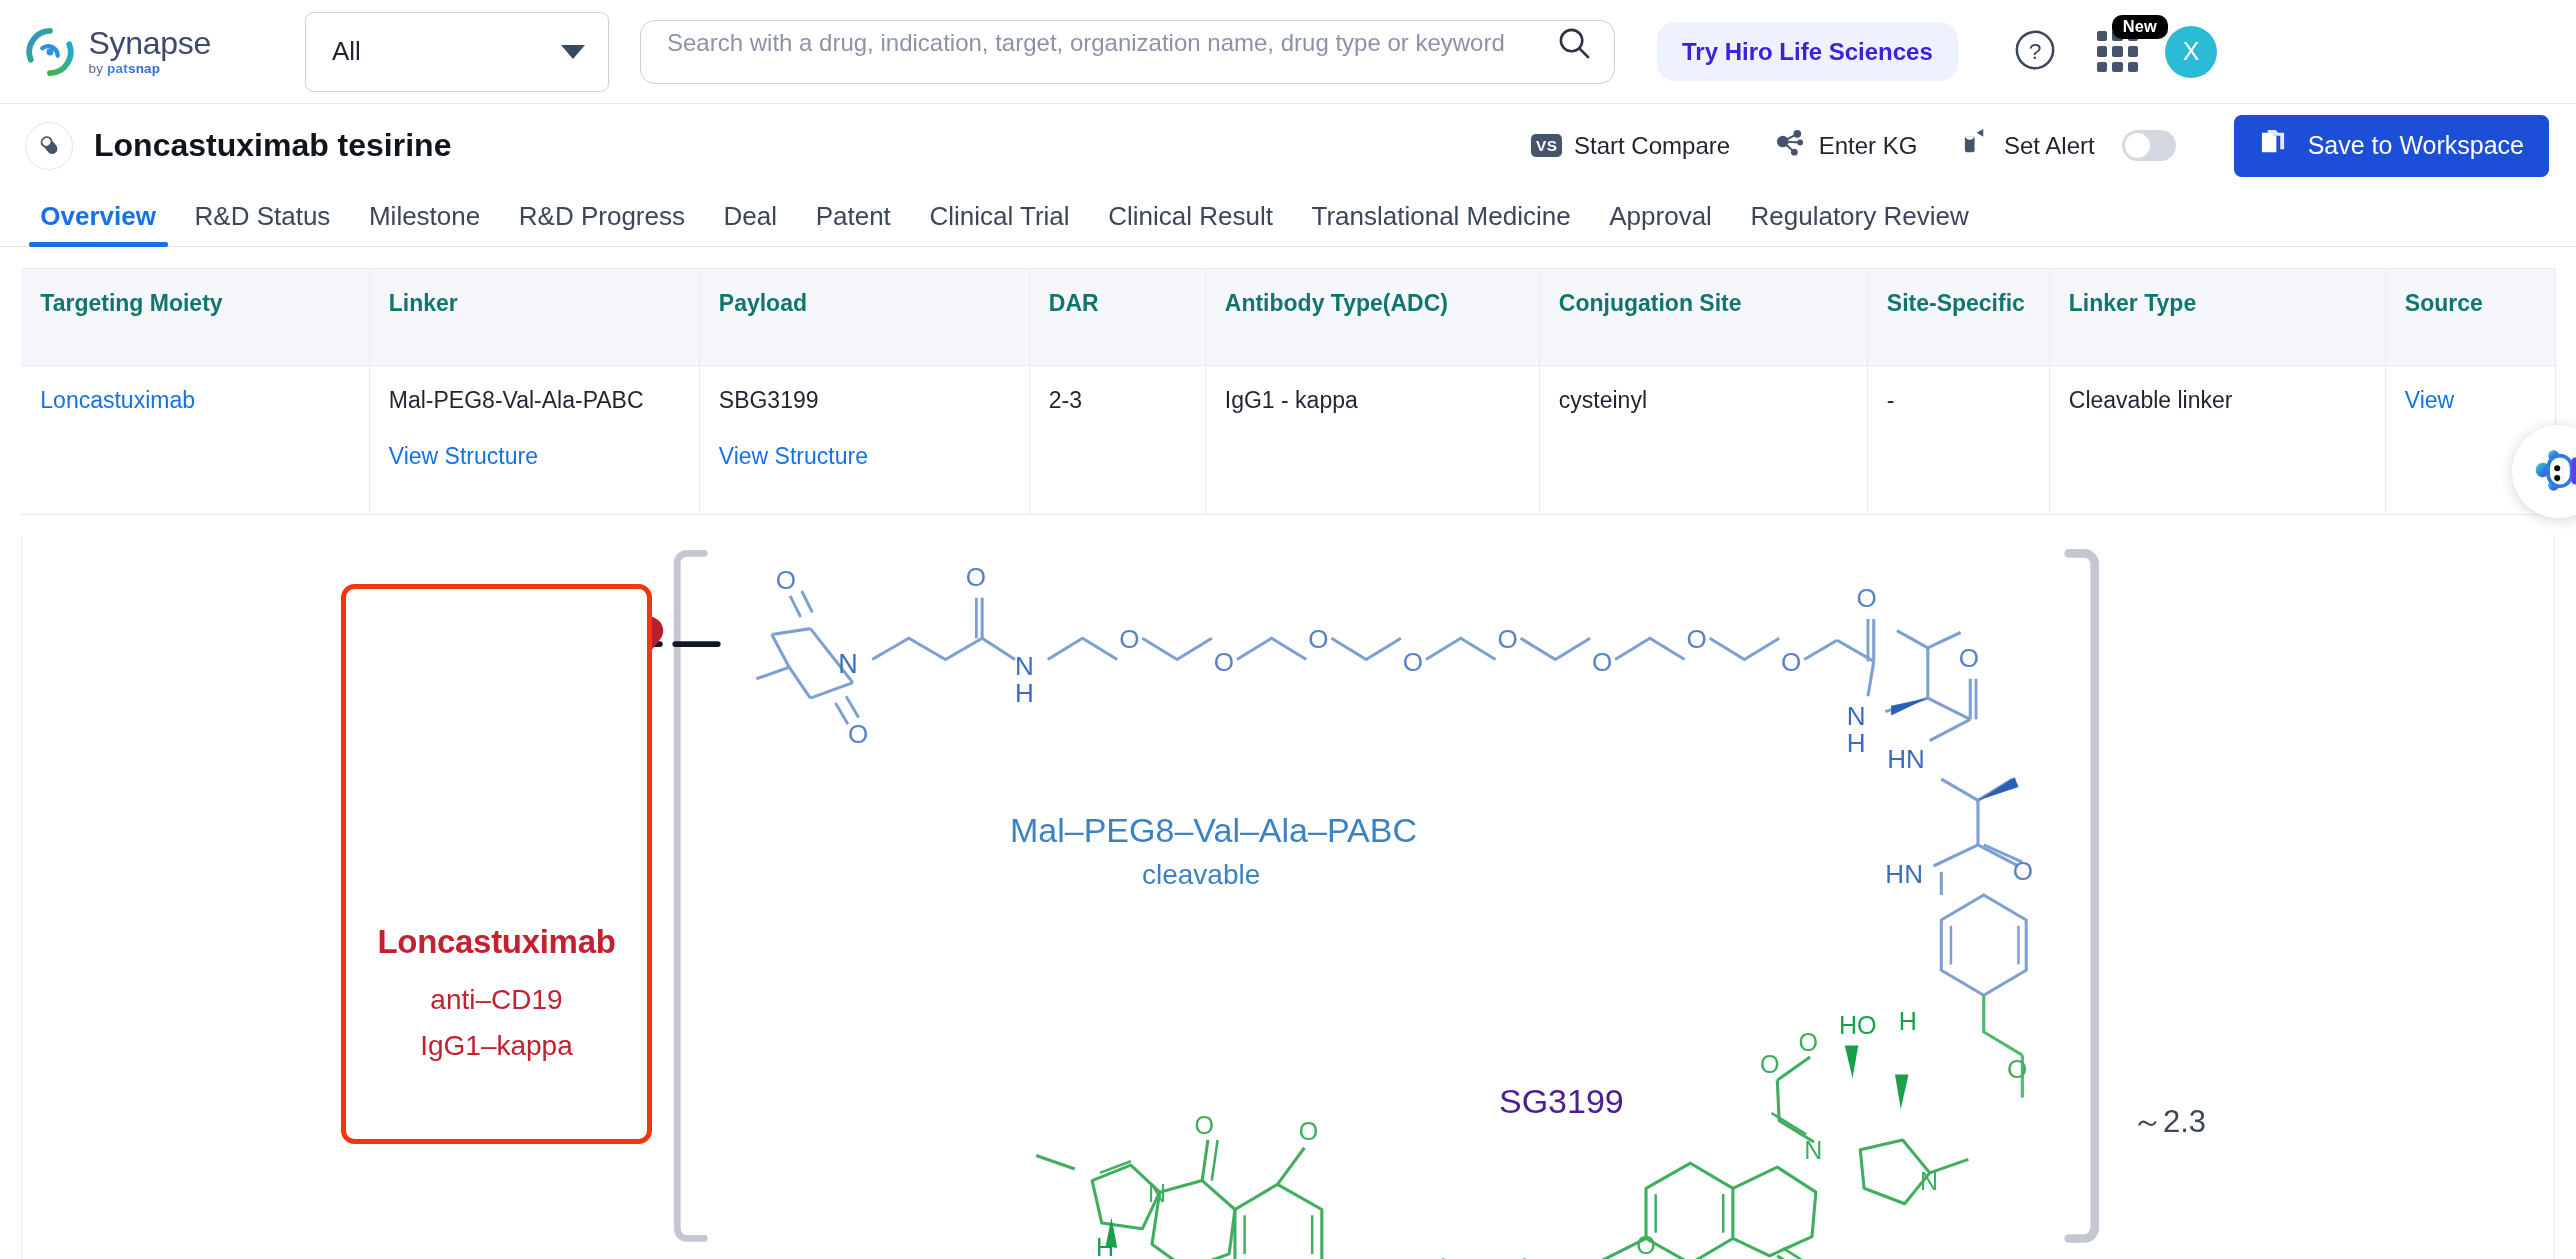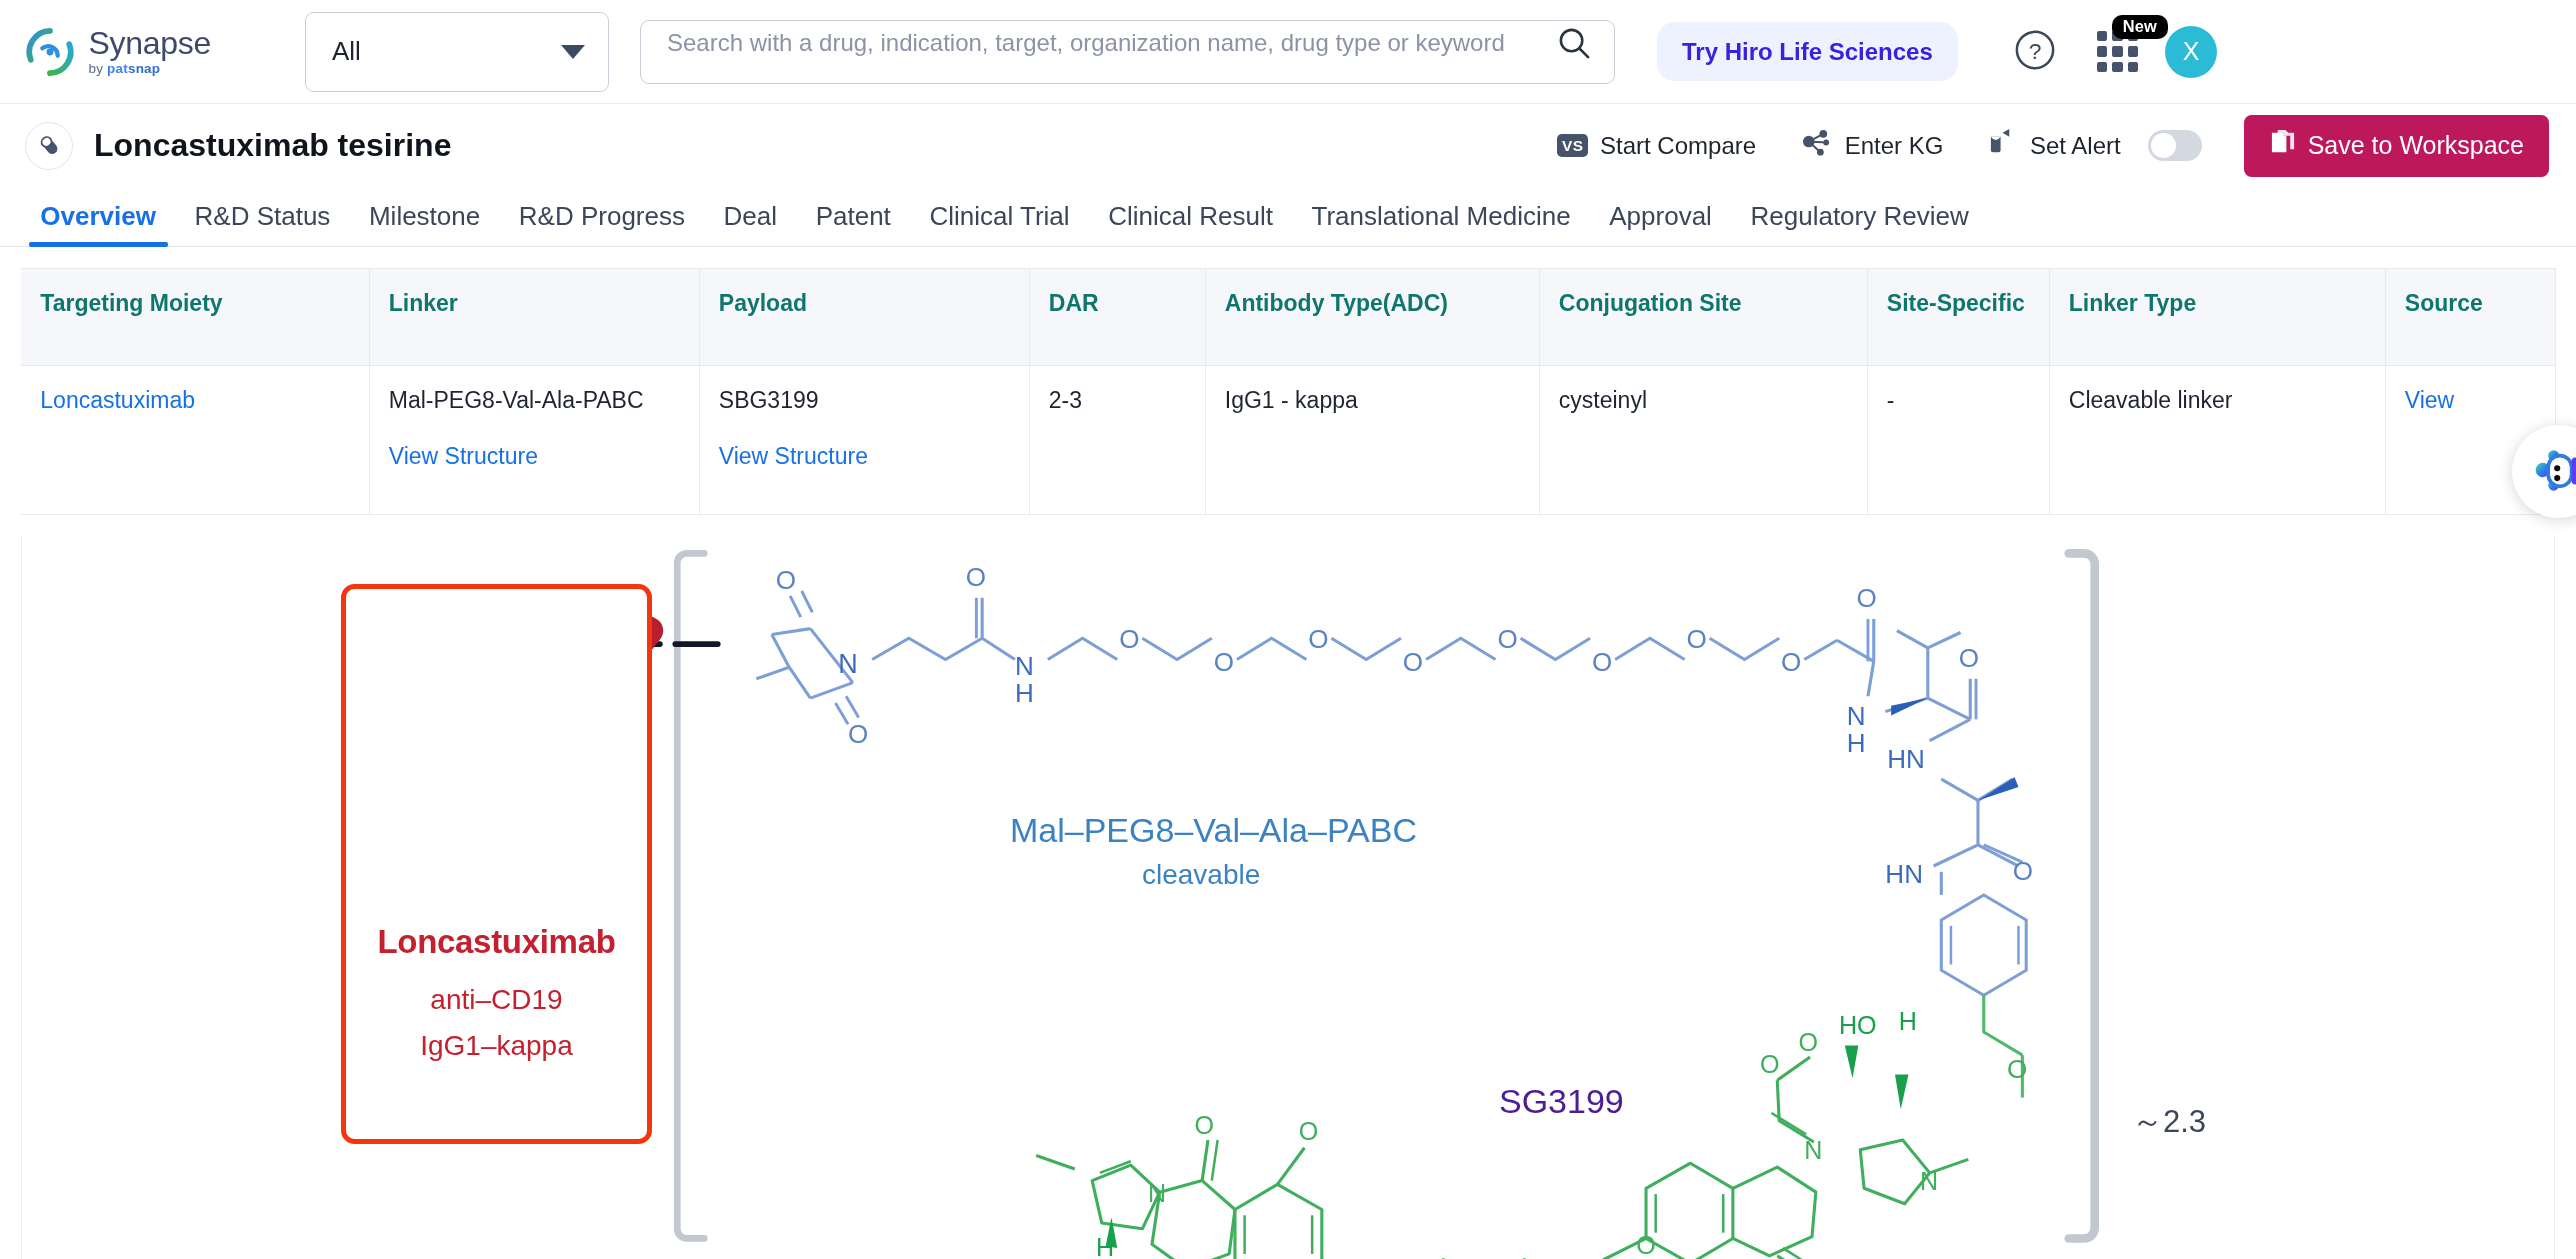--- a/index.html
+++ b/index.html
@@ -39,21 +39,21 @@
     padding: 0 23px 0 26px;
     font-size: 26px; color: #1e2430;
     background: #fff; cursor: pointer;
     flex: 0 0 auto;
   }
   .caret { width: 0; height: 0; border-left: 12.6px solid transparent; border-right: 12.6px solid transparent; border-top: 14.5px solid #3a4a63; }
 
   .searchbox {
     margin-left: 31px;
     flex: 1 1 auto; max-width: 975px; height: 64px;
-    border: 1px solid #c9ced8; border-radius: 9px;
+    border: 1px solid #c9ced8; border-radius: 15px;
     display: flex; align-items: center;
     padding: 0 21px 17px 26px;
     background: #fff;
   }
   .searchbox input {
     flex: 1; border: none; outline: none;
     font-size: 24px; color: #2b3240;
     font-family: inherit; background: transparent;
   }
   .searchbox input::placeholder { color: #8c93a6; }
@@ -112,25 +112,25 @@
   .toggle {
     margin-left: 15.4px; width: 54px; height: 31px;
     background: #d4d8e0; border-radius: 15.4px;
     position: relative; cursor: pointer; flex: 0 0 auto;
   }
   .toggle::after {
     content: ""; position: absolute; top: 2.9px; left: 2.9px;
     width: 25px; height: 25px; border-radius: 50%; background: #fff;
   }
   .save-btn {
-    margin-left: 42px; flex: 0 0 auto;
-    background: #be185d; color: #fff; border: none;
+    margin-left: 58px; flex: 0 0 auto;
+    background: #1d4ed8; color: #fff; border: none;
     border-radius: 7.7px; padding: 14.5px 25px;
     font-size: 25px; font-family: inherit; cursor: pointer;
-    display: flex; align-items: center; gap: 10px;
+    display: flex; align-items: center; gap: 20px;
     white-space: nowrap;
   }
 
   
   .tabs {
     display: flex; align-items: flex-end; gap: 0;
     padding: 0 0 0 21px; height: 60px;
     border-bottom: 1px solid #e4e7ec; background: #fff;
   }
   .tab {

